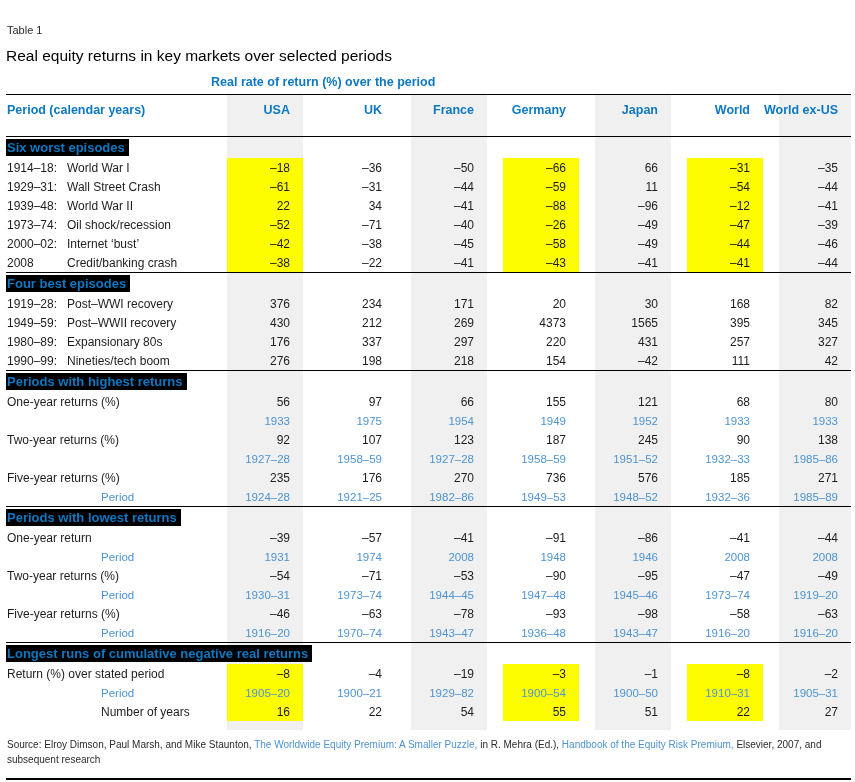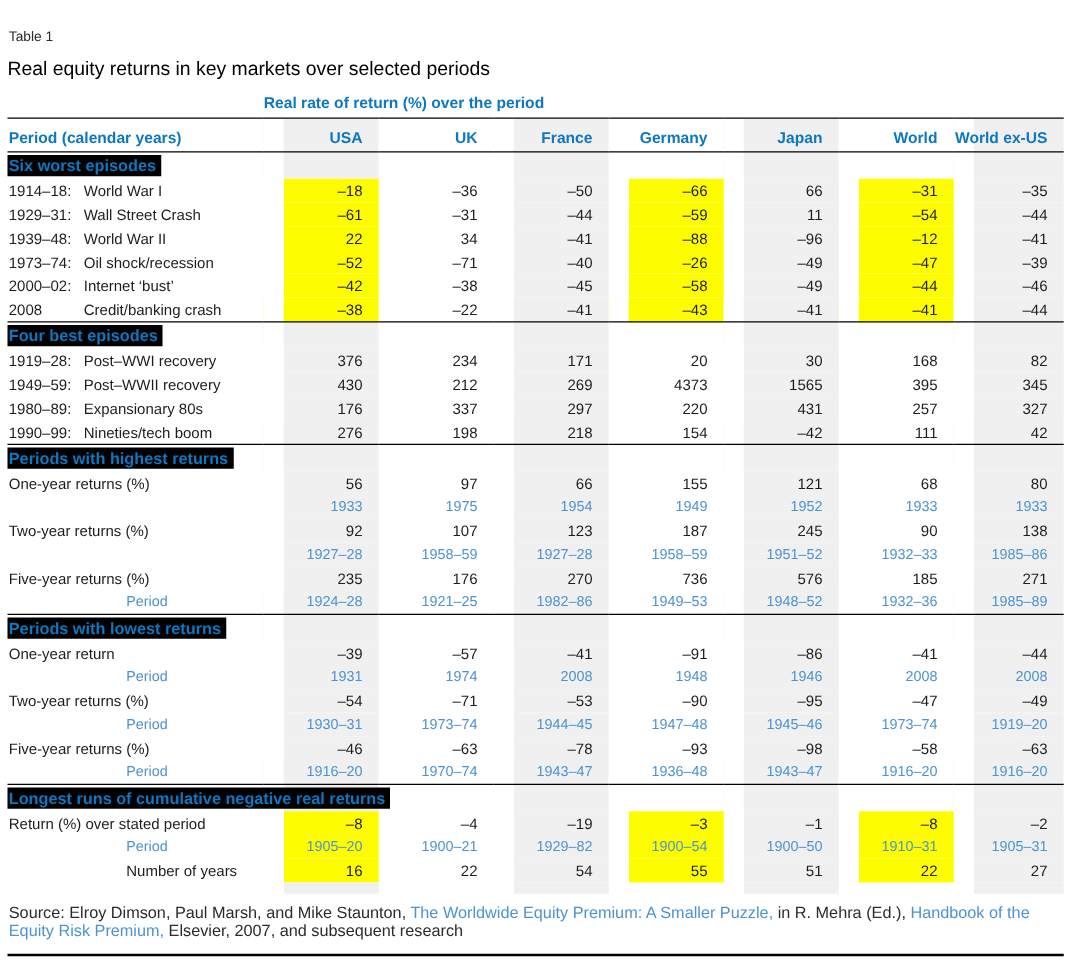--- a/index.html
+++ b/index.html
@@ -7,37 +7,37 @@
   .page{padding:6px 4px 0 6px;}
   .table-label{font-size:11px;color:#2b2b2b;margin:18px 0 11px 1px;}
   .title{font-size:15.5px;font-weight:normal;color:#000;margin:0 0 10px 0;}
   table{border-collapse:collapse;table-layout:fixed;width:845px;}
   col.c-label{width:205px;}
   col.c-num{width:92px;}
   col.c-last{width:88px;}
   .spanner-tr td{padding:0 0 5px 0;}
   .spanner{color:#0d78c2;font-weight:bold;font-size:12.5px;text-align:left;}
   thead tr.head-tr th{border-top:1px solid #000;color:#0d78c2;font-weight:bold;font-size:12.5px;
-      vertical-align:top;padding:8px 0 4px 0;}
+      vertical-align:top;padding:8px 0 19px 0;}
   thead tr.head-tr th.lab{text-align:left;padding-left:1px;}
   thead tr.head-tr th.num{text-align:right;padding-right:13px;}
   tbody td{font-size:12px;height:19px;padding:0;vertical-align:middle;}
   td.num{text-align:right;padding-right:13px;white-space:nowrap;}
   .band{background:linear-gradient(to right,transparent 16px,#f0f0f0 16px);}
   td.hl{background:linear-gradient(to right,transparent 16px,#fdfd00 16px) !important;}
   tr.section-row td{border-top:1px solid #000;height:21px;}
   td.section-label{white-space:nowrap;overflow:visible;position:relative;z-index:2;}
   td.section-label span{color:#0d78c2;font-weight:bold;font-size:13px;background:#000000;
       display:inline-block;padding:1px 4px 1px 1px;}
   td.row-label{padding-left:1px;white-space:nowrap;}
   .code{display:inline-block;width:60px;}
   tr.period td{color:#4d93d1;font-size:11.5px;}
   td.indent{padding-left:95px;white-space:nowrap;}
   tr.spacer td{height:9px;}
-  .source{font-size:13px;color:#2b2b2b;line-height:15px;margin:7px 0 0 1px;width:840px;}
+  .source{font-size:10px;color:#2b2b2b;line-height:15px;margin:7px 0 0 1px;width:840px;}
   .source .lnk{color:#4d93d1;}
   .footer-rule{border-top:2px solid #000;margin-top:11px;width:845px;}
 </style>
 </head>
 <body>
 
 <div class="page">
   <div class="table-label">Table 1</div>
   <div class="title">Real equity returns in key markets over selected periods</div>
 

